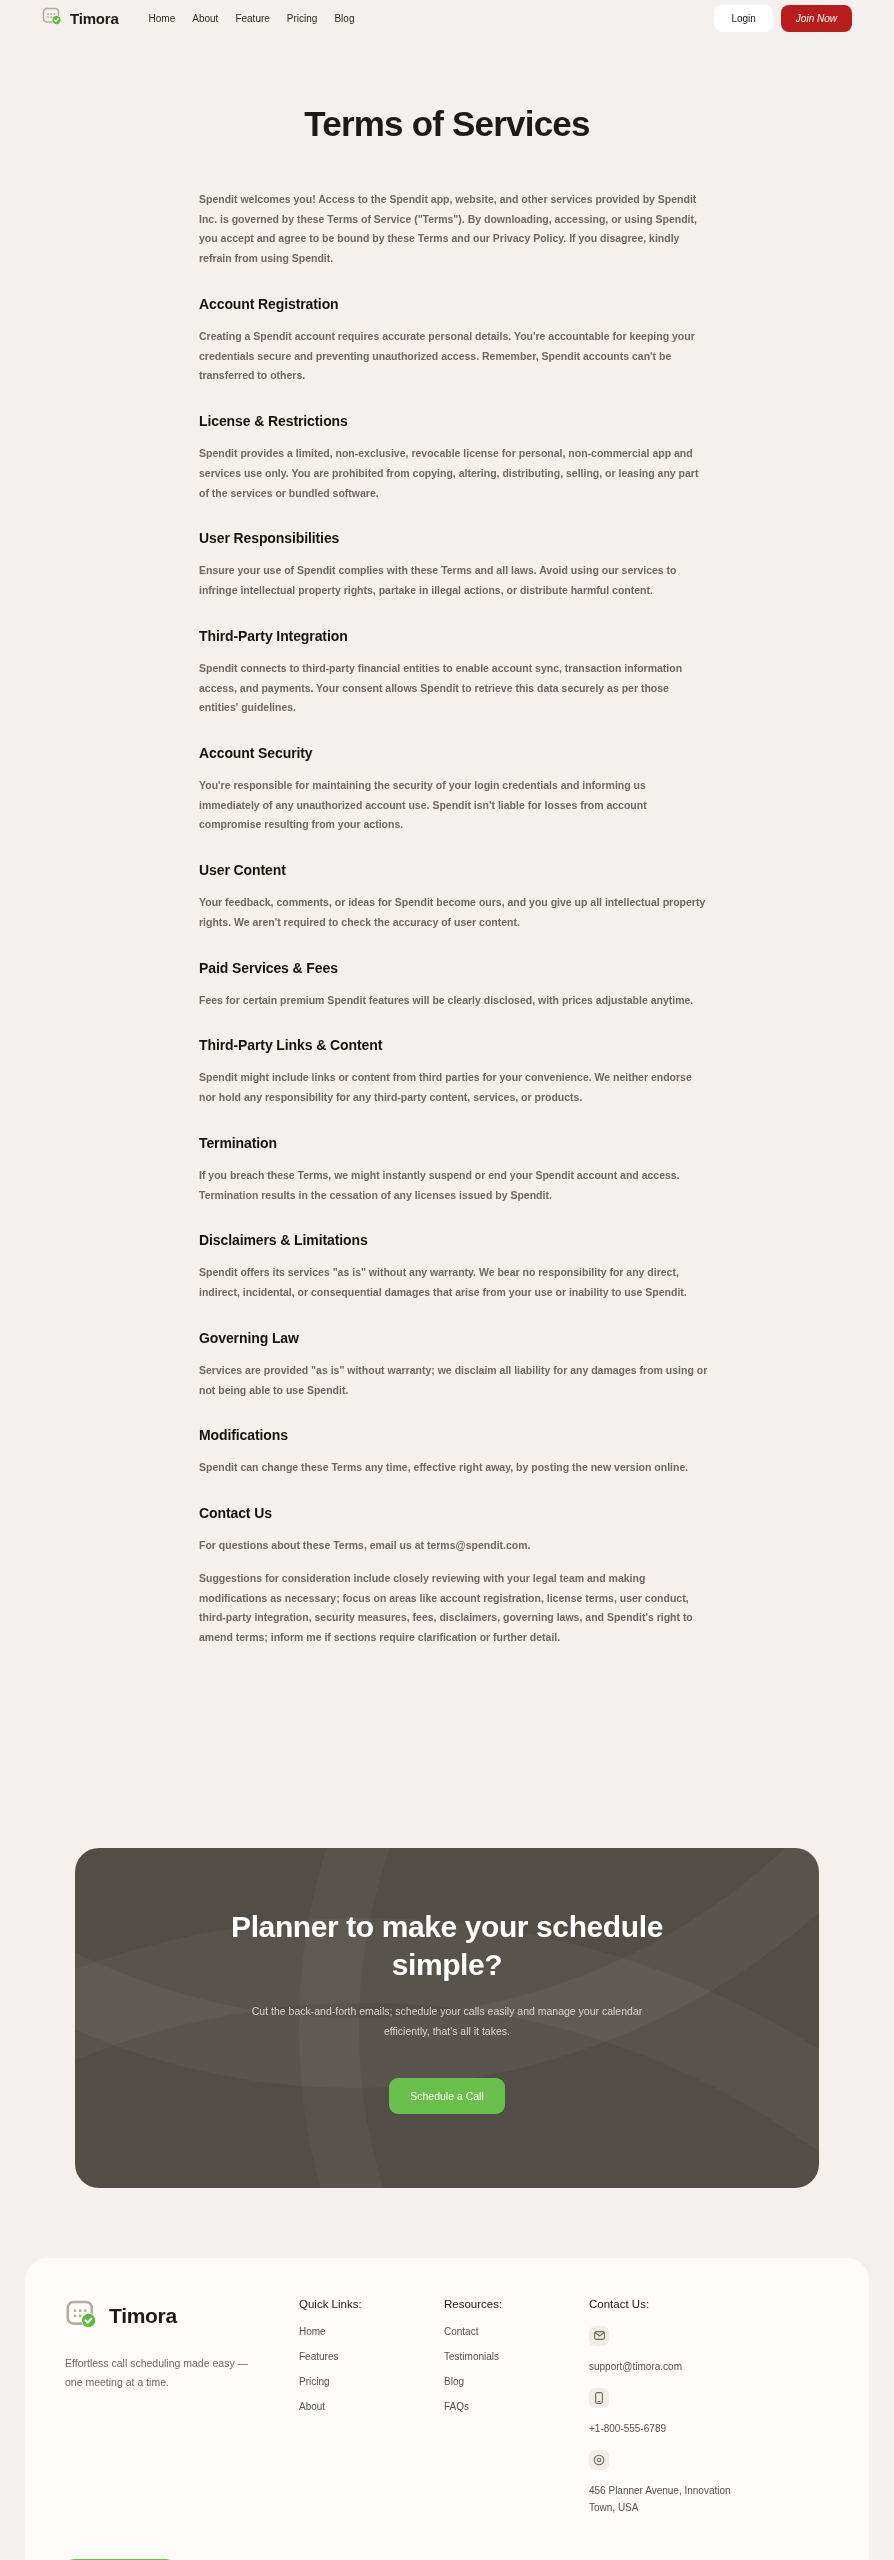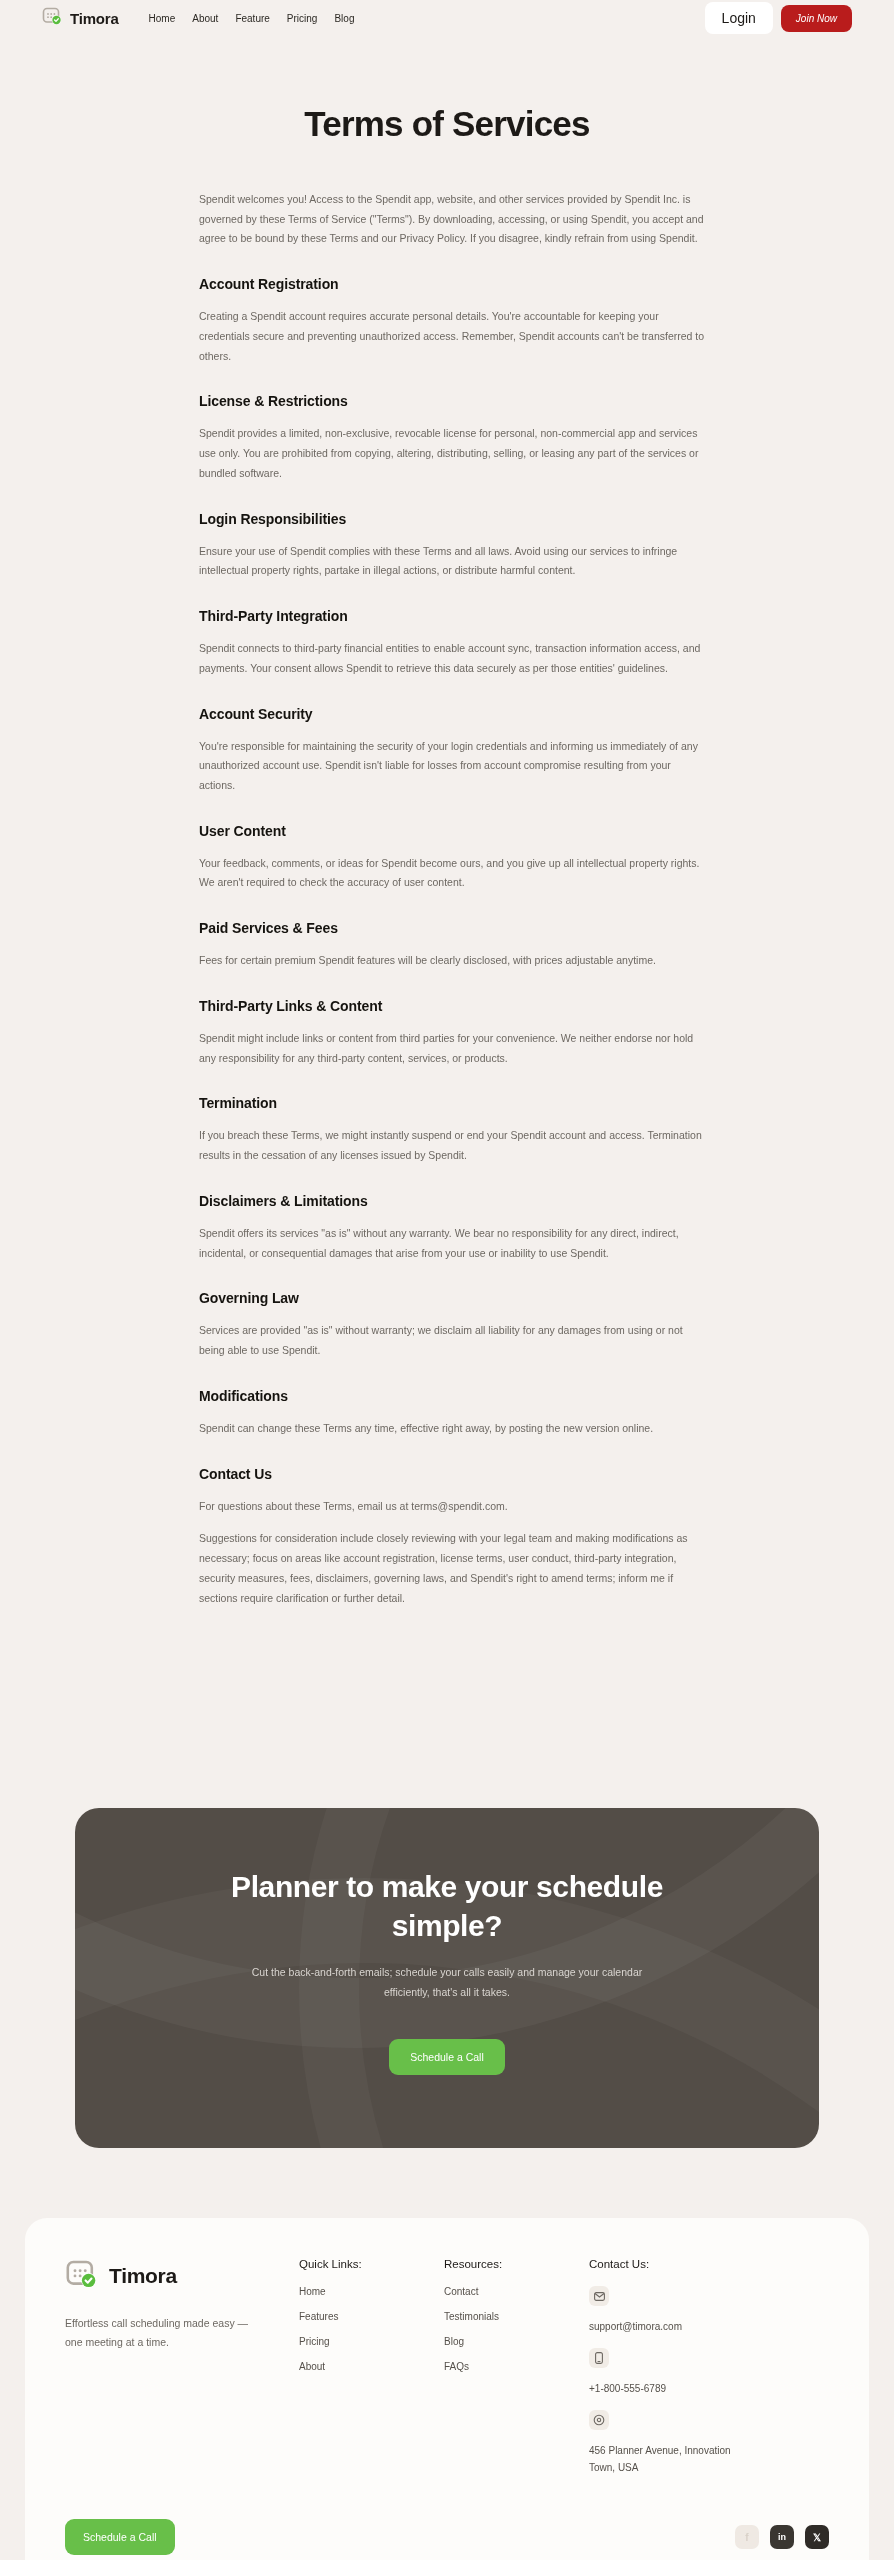--- a/index.html
+++ b/index.html
@@ -15,32 +15,33 @@
   .header {
     display: flex; align-items: center;
     padding: 7px 42px; height: 36px;
   }
   .brand { display: flex; align-items: center; gap: 6px; cursor: pointer; }
   .brand-name { font-size: 15px; font-weight: 700; letter-spacing: -0.2px; }
   .nav { display: flex; gap: 17px; margin-left: 30px; }
   .nav-item { font-size: 10px; color: #2b2823; cursor: pointer; }
   .header-actions { margin-left: auto; display: flex; gap: 8px; align-items: center; }
   .btn { border: none; border-radius: 8px; font-family: inherit; cursor: pointer; }
-  .btn-login { background: #ffffff; color: #1d1a17; font-size: 14px; padding: 8px 17px; }
+  .btn-login { background: #ffffff; color: #1d1a17; font-size: 10px; padding: 8px 17px; }
   .btn-join  { background: #b91c1c; color: #ffffff; font-size: 10px; padding: 8px 15px; font-style: italic; }
 
   
   .page-title {
     text-align: center; font-size: 35px; font-weight: 700;
     letter-spacing: -0.8px; margin: 68px auto 46px; width: 640px;
   }
   .content { width: 510px; margin: 0 auto 0 199px; }
   .content p {
     font-size: 10.5px; line-height: 1.88; color: #6d6862;
     margin-bottom: 13px;
+    font-weight: bold;
   }
   .content h2 {
     font-size: 14px; font-weight: 700; color: #15130f;
     margin: 27px 0 15px; letter-spacing: -0.1px;
   }
 
   
   .cta {
     position: relative; overflow: hidden;
     width: 744px; height: 340px; margin: 200px auto 0;
@@ -148,21 +149,21 @@
     <div id="sections-mount">
         <section>
           <h2>Account Registration</h2>
           <p>Creating a Spendit account requires accurate personal details. You're accountable for keeping your credentials secure and preventing unauthorized access. Remember, Spendit accounts can't be transferred to others.</p>
         </section>
         <section>
           <h2>License &amp; Restrictions</h2>
           <p>Spendit provides a limited, non-exclusive, revocable license for personal, non-commercial app and services use only. You are prohibited from copying, altering, distributing, selling, or leasing any part of the services or bundled software.</p>
         </section>
         <section>
-          <h2>Login Responsibilities</h2>
+          <h2>User Responsibilities</h2>
           <p>Ensure your use of Spendit complies with these Terms and all laws. Avoid using our services to infringe intellectual property rights, partake in illegal actions, or distribute harmful content.</p>
         </section>
         <section>
           <h2>Third-Party Integration</h2>
           <p>Spendit connects to third-party financial entities to enable account sync, transaction information access, and payments. Your consent allows Spendit to retrieve this data securely as per those entities' guidelines.</p>
         </section>
         <section>
           <h2>Account Security</h2>
           <p>You're responsible for maintaining the security of your login credentials and informing us immediately of any unauthorized account use. Spendit isn't liable for losses from account compromise resulting from your actions.</p>
         </section>

